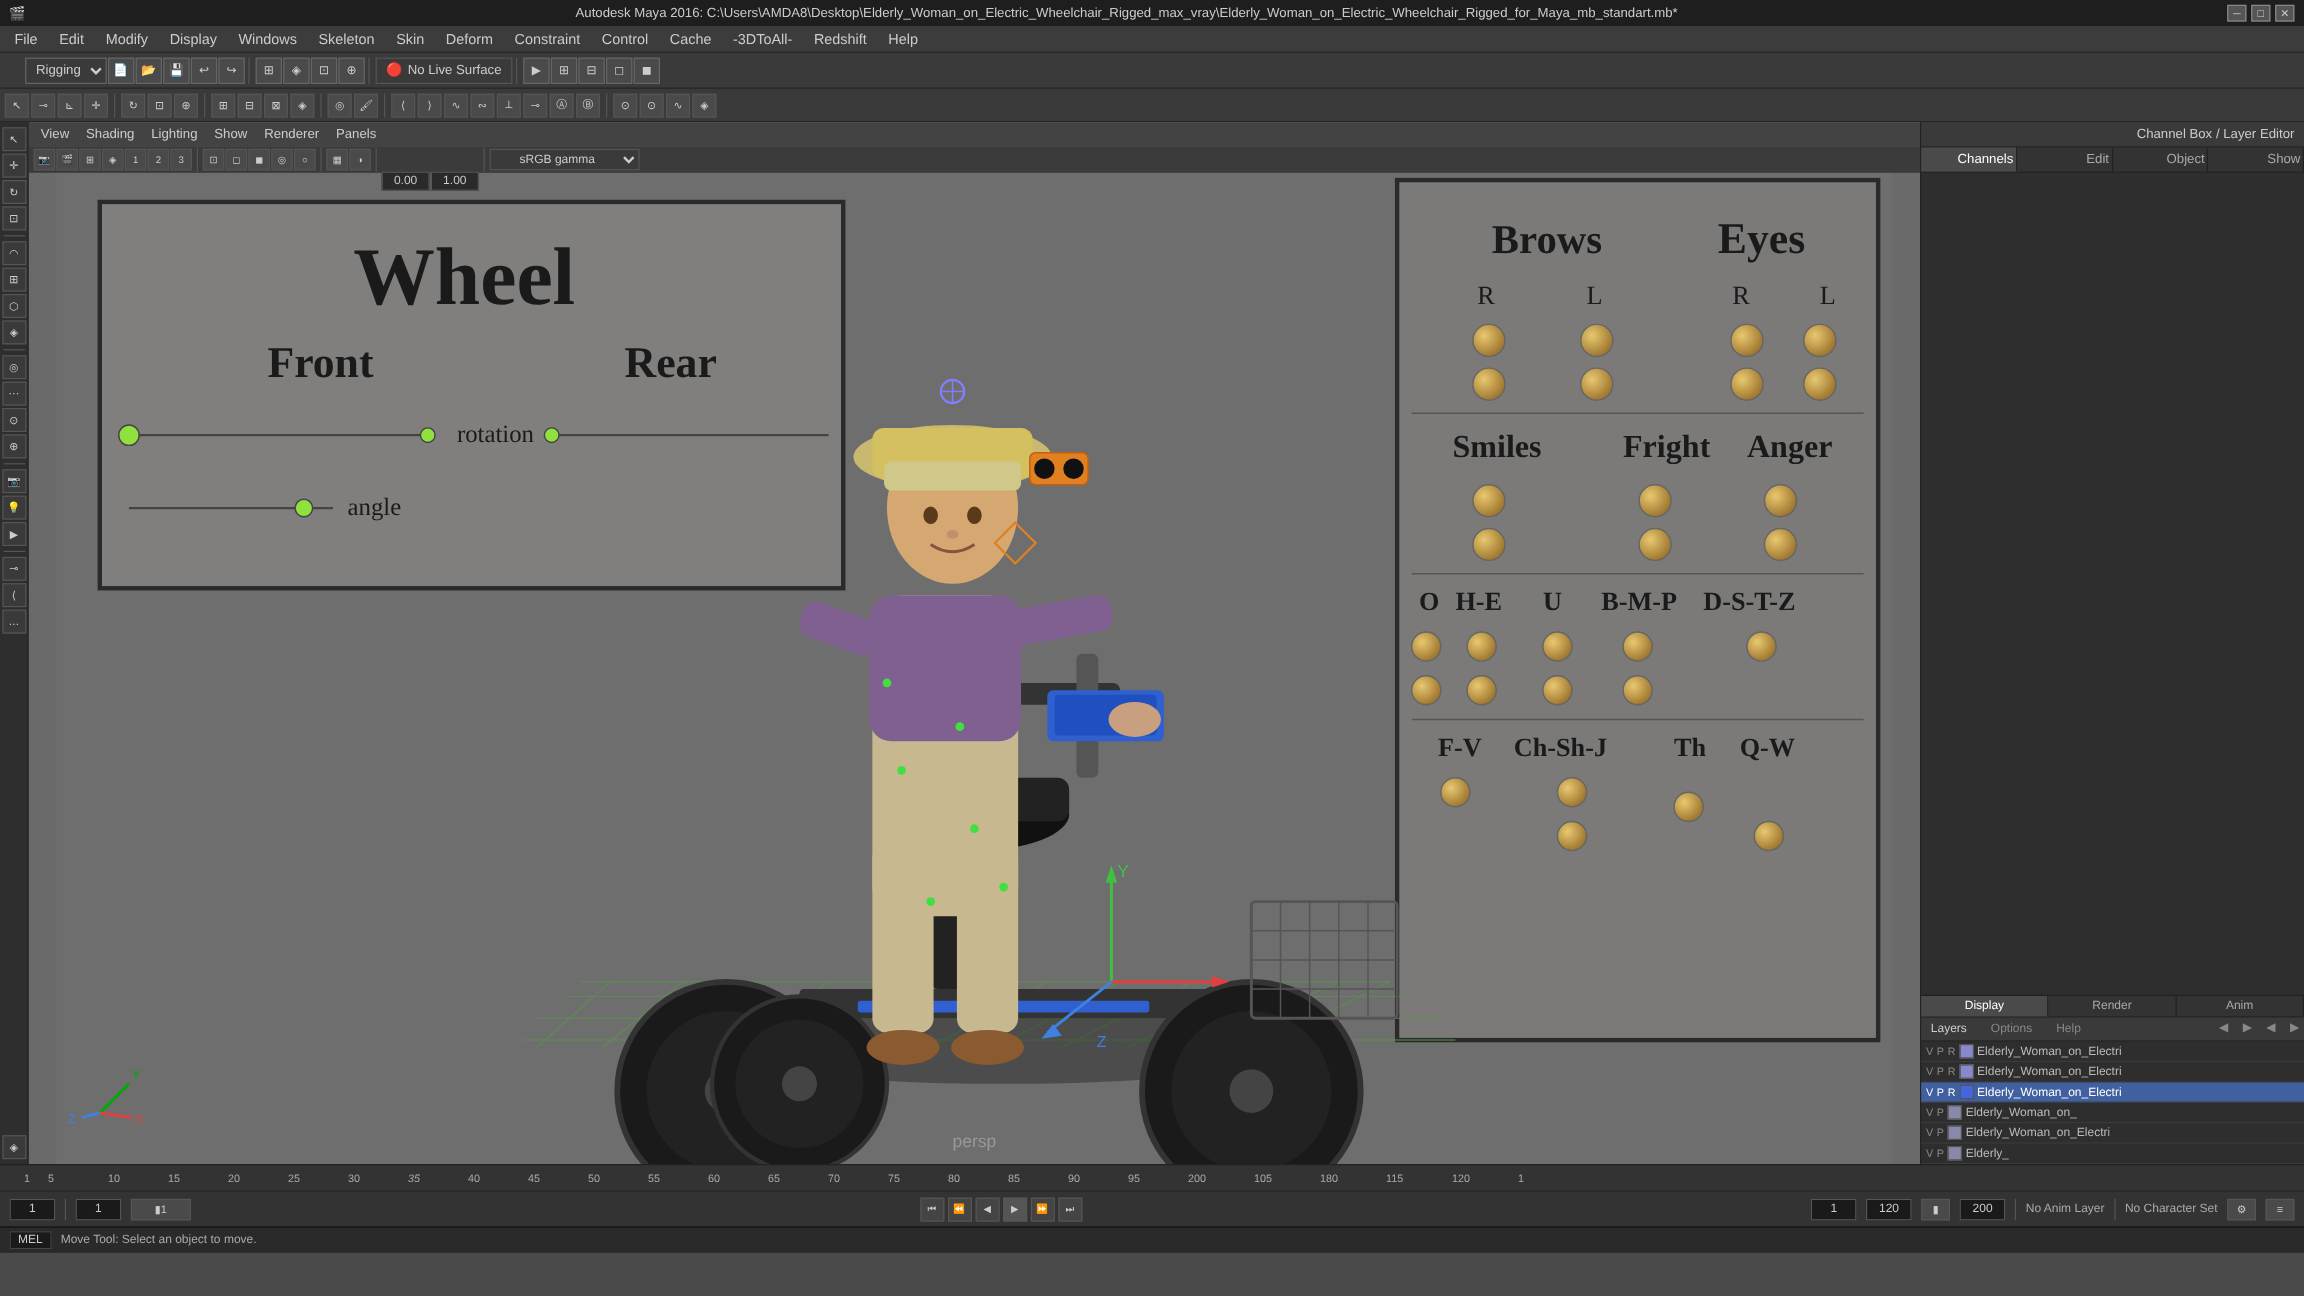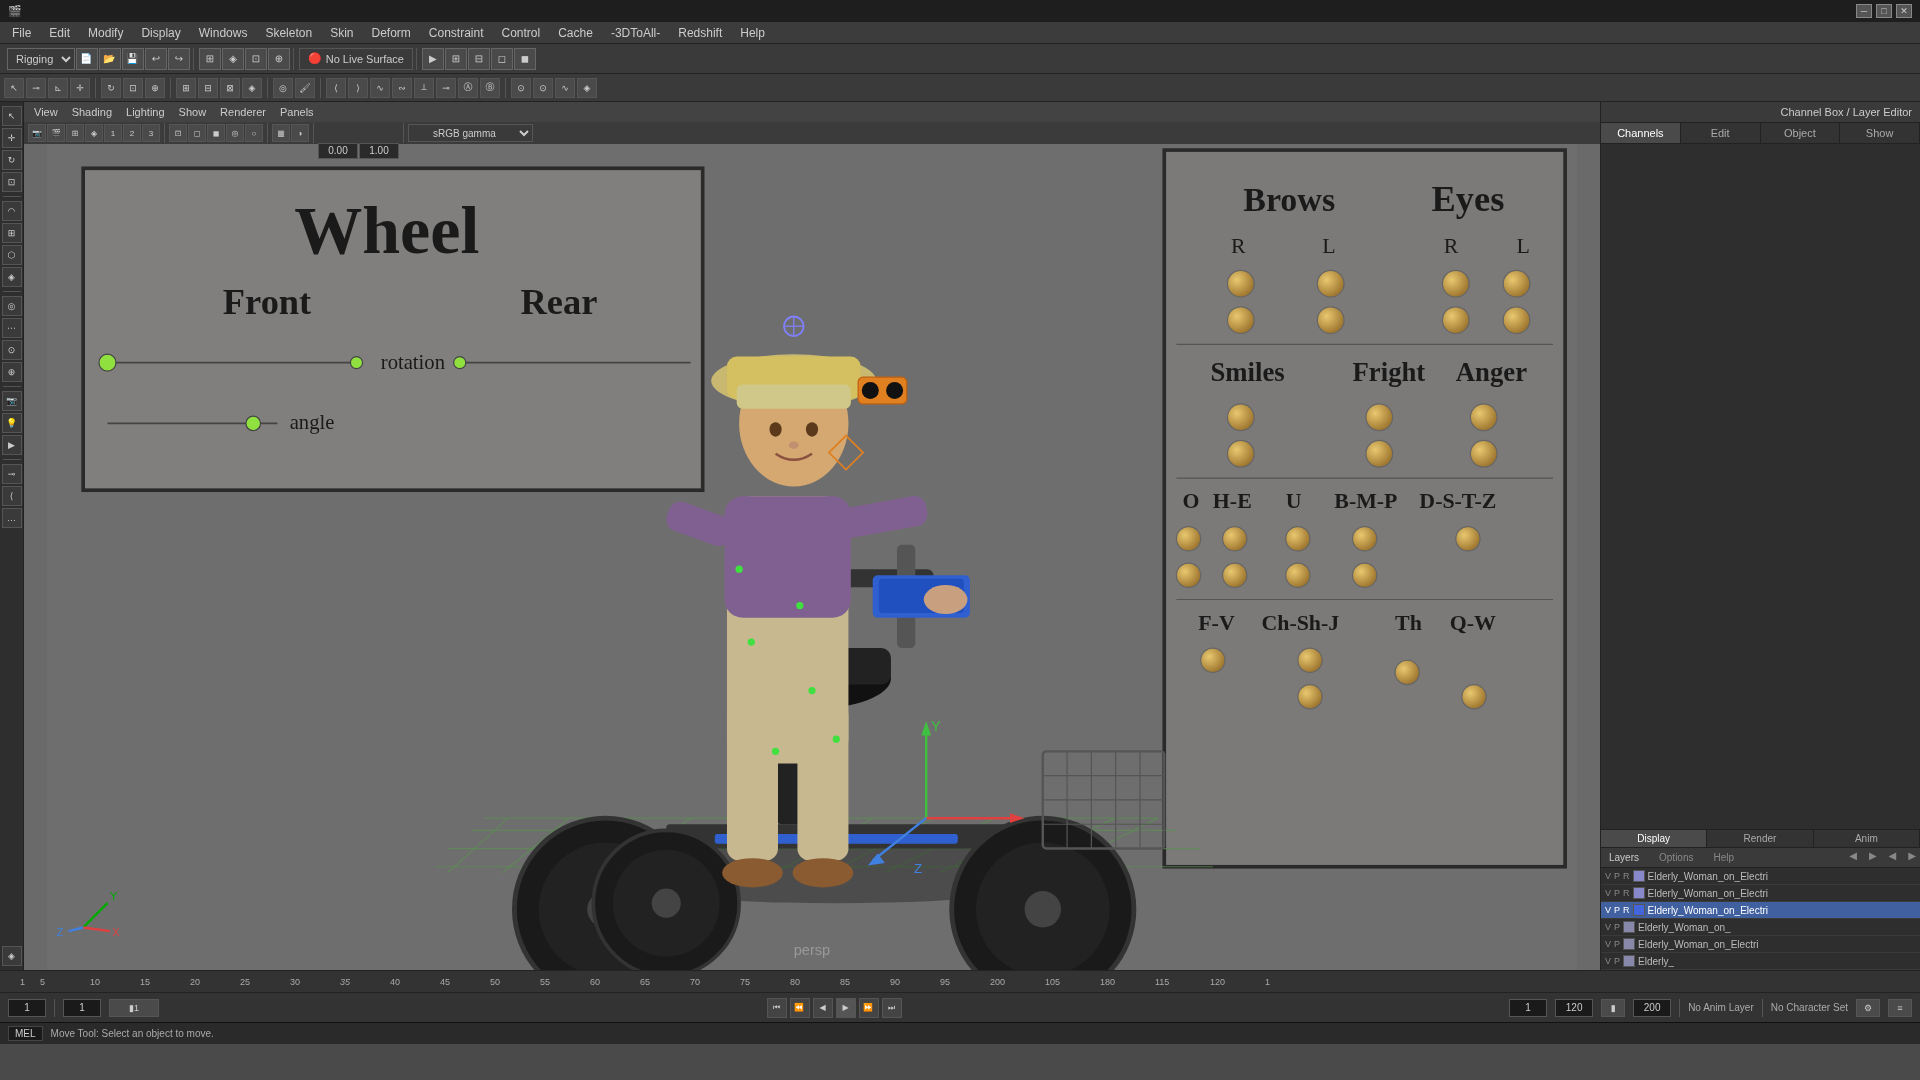--- a/index.html
+++ b/index.html
@@ -51,21 +51,21 @@
       cursor: pointer;
       white-space: nowrap;
     }
 
     
     #toolbar1 {
       background: #3a3a3a;
       height: 30px;
       display: flex;
       align-items: center;
-      padding: 0 4px;
+      padding: 0 18px;
       gap: 2px;
       border-bottom: 1px solid #222;
     }
     .toolbar-group {
       display: flex;
       align-items: center;
       gap: 1px;
       padding: 0 3px;
       border-right: 1px solid #555;
     }
@@ -225,21 +225,21 @@
       text-align: right;
     }
     #right-panel-tabs {
       display: flex;
       background: #333;
       border-bottom: 1px solid #222;
     }
     .rp-tab {
       flex: 1;
       padding: 4px 2px;
-      text-align: center;
+      text-align: right;
       font-size: 11px;
       color: #aaa;
       cursor: pointer;
       border-right: 1px solid #222;
     }
     .rp-tab.active { background: #4a4a4a; color: #fff; }
     #right-panel-content {
       flex: 1;
       overflow-y: auto;
       padding: 4px;
@@ -352,20 +352,21 @@
     .scene-svg { position: absolute; top: 0; left: 0; width: 100%; height: 100%; }
 
     
     .grid-line { stroke: #5a9050; stroke-width: 1; fill: none; opacity: 0.7; }
   </style>
 </head>
 <body>
 
 <div id="titlebar">
   <span>🎬</span>
+  <span class="title-text">Autodesk Maya 2016: C:\Users\AMDA8\Desktop\Elderly_Woman_on_Electric_Wheelchair_Rigged_max_vray\Elderly_Woman_on_Electric_Wheelchair_Rigged_for_Maya_mb_standart.mb*</span>
   <div class="win-btns">
     <div class="win-btn">─</div>
     <div class="win-btn">□</div>
     <div class="win-btn">✕</div>
   </div>
 </div>
 
 <div id="menubar">
   <div class="menu-item">File</div>
   <div class="menu-item">Edit</div>

